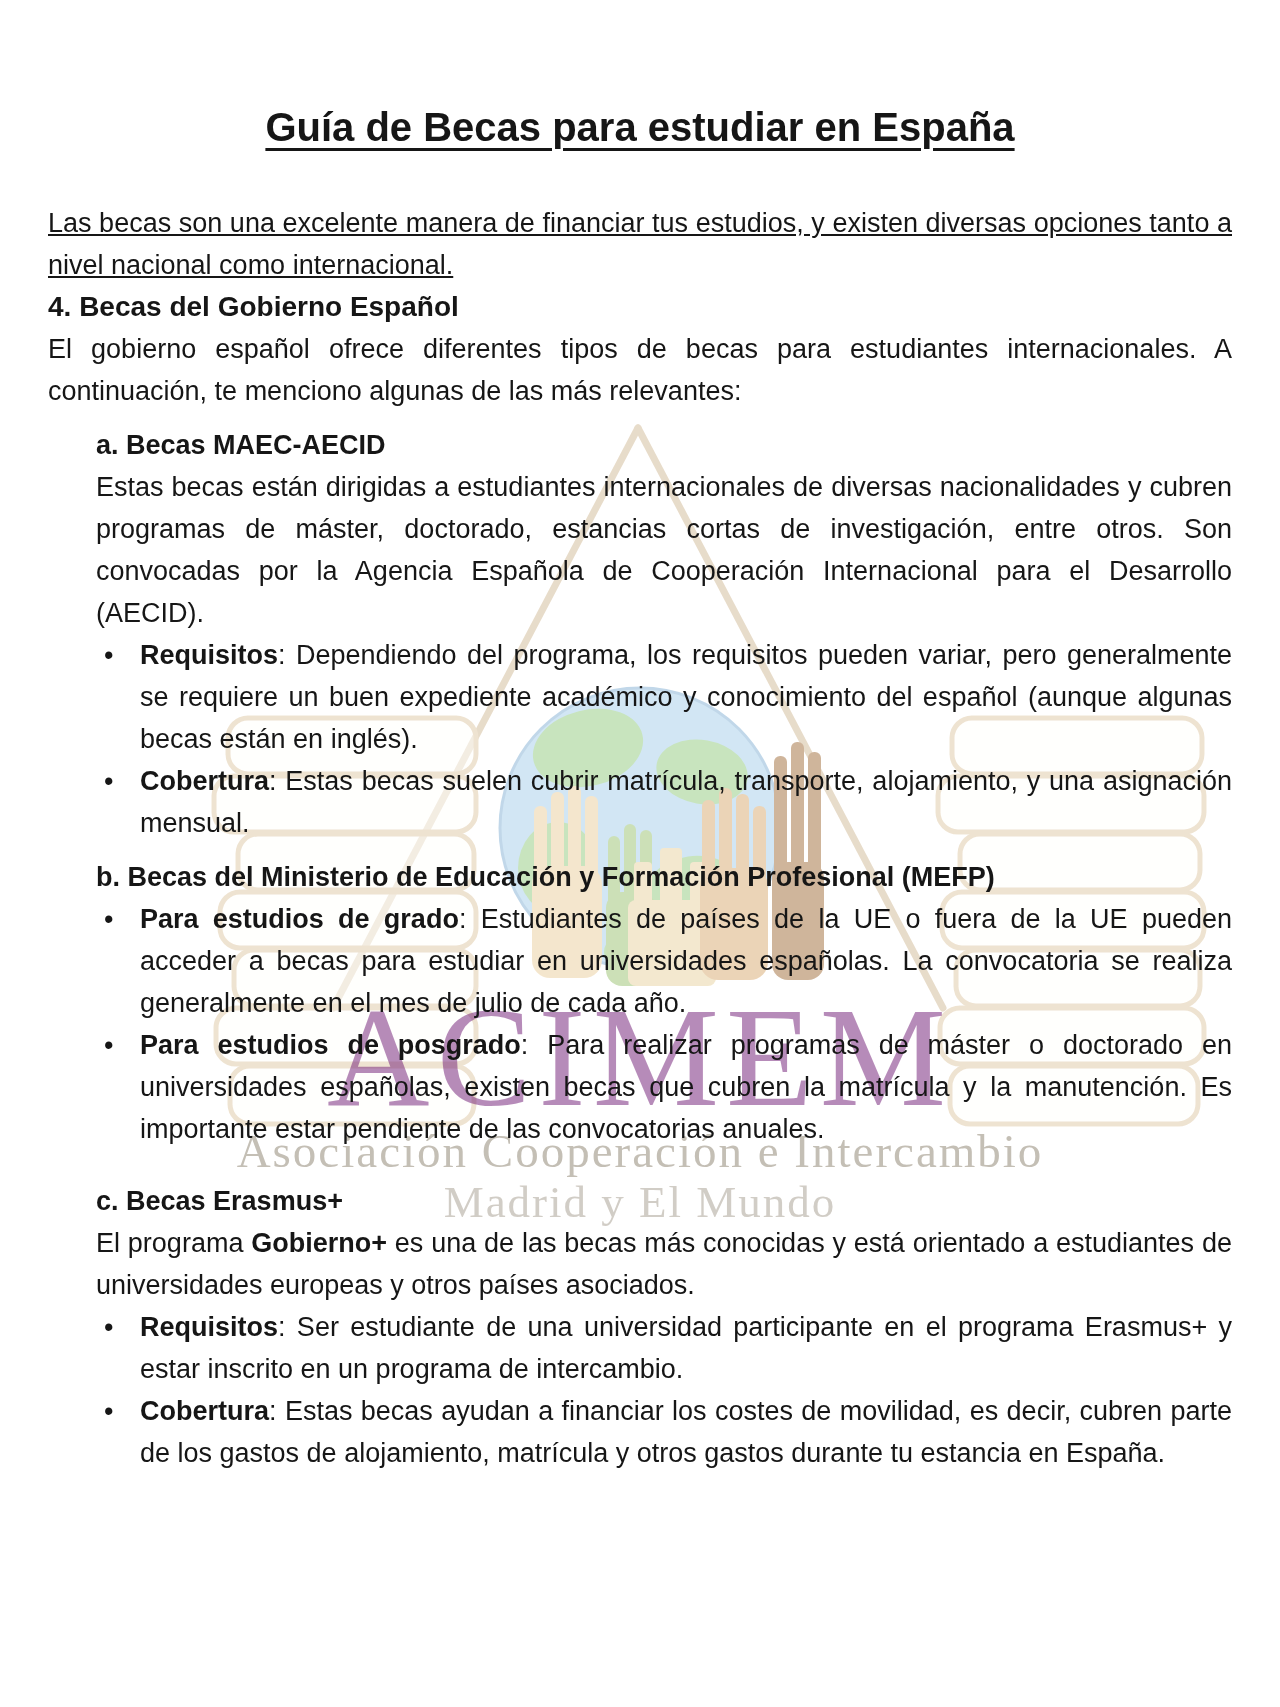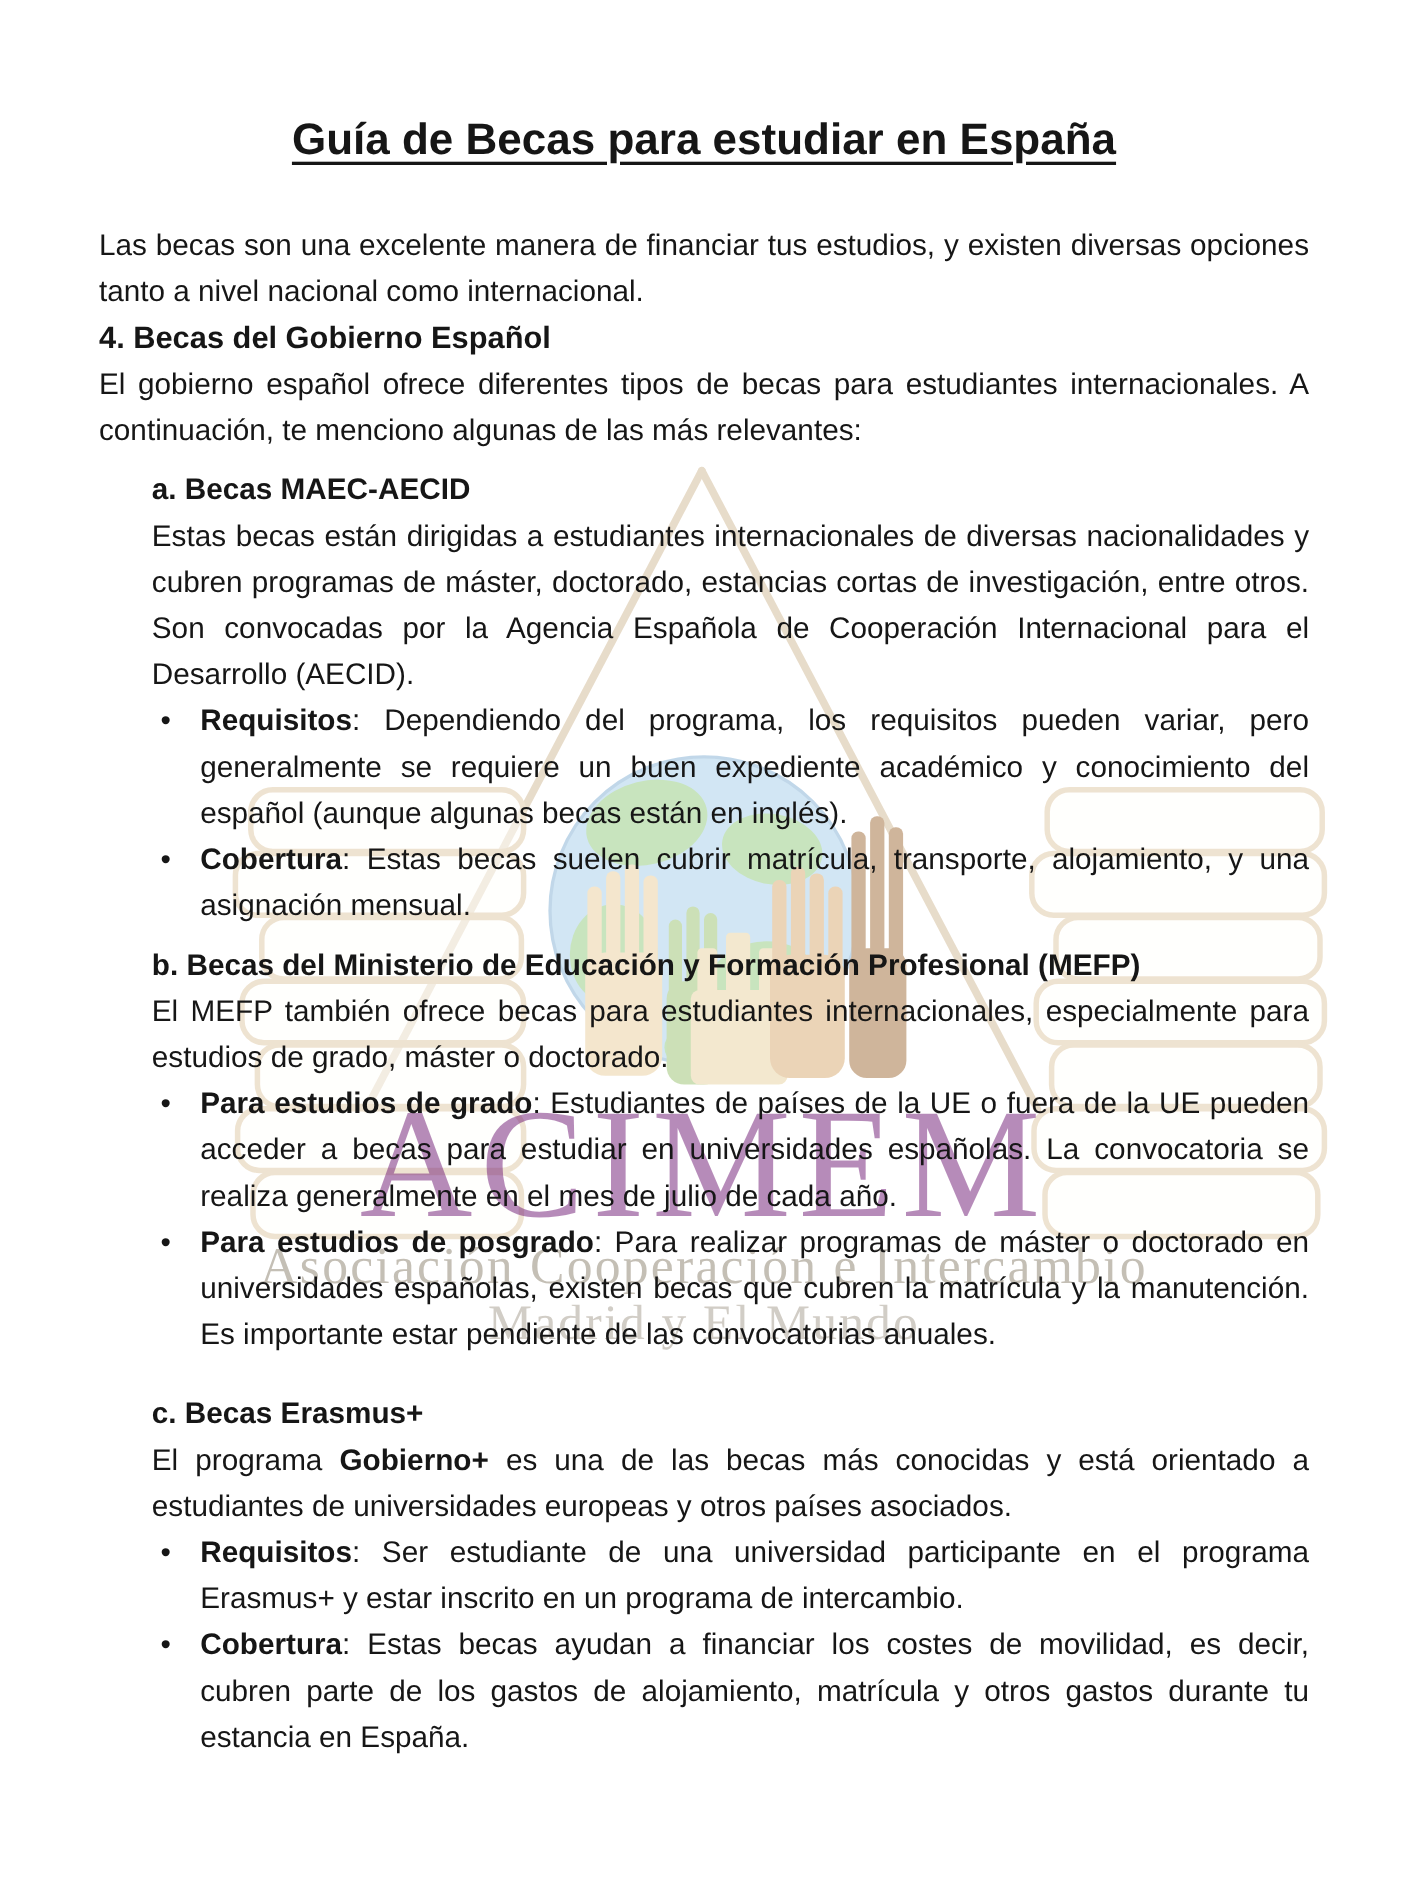--- a/index.html
+++ b/index.html
@@ -16,34 +16,34 @@
   .wm-svg{position:absolute;left:0;top:0;width:1280px;height:1707px;}
   .wm-text{
     position:absolute;left:0;right:0;text-align:center;
     font-family:"Liberation Serif","DejaVu Serif",serif;
     white-space:nowrap;
   }
   .wm-acronym{top:986px;font-size:142px;line-height:1;letter-spacing:7px;color:#701a75;opacity:.50;}
   .wm-name{top:1128px;font-size:47px;line-height:1;letter-spacing:2px;color:#948b7a;opacity:.55;}
   .wm-scope{top:1180px;font-size:45px;line-height:1;letter-spacing:2px;color:#a59c8e;opacity:.50;}
   
-  .content{position:relative;z-index:1;padding:102px 90px 0;}
+  .content{position:relative;z-index:1;padding:102px 48px 0;}
   .content p,.content li{
     font-size:27px;line-height:42px;
     text-align:justify;text-align-last:left;
     margin:0;
   }
   h1{
     font-size:40px;line-height:50px;margin:0 0 50px;
     text-align:center;font-weight:bold;
     text-decoration:underline;
     text-decoration-thickness:3px;
     text-underline-offset:7px;
   }
-  .p-intro{margin:0 0 32px;}
+  .p-intro{margin:0 0 32px;text-decoration:underline;}
   h2{font-size:28px;line-height:42px;margin:0;font-weight:bold;}
   .p-s1{margin:0 0 20px;}
   .sub{margin-left:48px;margin-top:12px;}
   .sub h3{font-size:27px;line-height:42px;margin:10px 0 0;font-weight:bold;}
   .sub.gap-lg h3{margin-top:30px;}
   ul.bullets{list-style:none;margin:0;padding:0;}
   ul.bullets li{position:relative;padding-left:44px;}
   ul.bullets .marker{position:absolute;left:8px;top:0;}
 </style>
 </head>
@@ -147,21 +147,20 @@
           <span class="marker">•</span><b>Requisitos</b><span>: Dependiendo del programa, los requisitos pueden variar, pero generalmente se requiere un buen expediente académico y conocimiento del español (aunque algunas becas están en inglés).</span>
         </li>
         <li>
           <span class="marker">•</span><b>Cobertura</b><span>: Estas becas suelen cubrir matrícula, transporte, alojamiento, y una asignación mensual.</span>
         </li>
       </ul>
     </div>
 
     <div class="sub">
       <h3>b. Becas del Ministerio de Educación y Formación Profesional (MEFP)</h3>
-      <p>El MEFP también ofrece becas para estudiantes internacionales, especialmente para estudios de grado, máster o doctorado.</p>
       <ul class="bullets">
         <li>
           <span class="marker">•</span><b>Para estudios de grado</b><span>: Estudiantes de países de la UE o fuera de la UE pueden acceder a becas para estudiar en universidades españolas. La convocatoria se realiza generalmente en el mes de julio de cada año.</span>
         </li>
         <li>
           <span class="marker">•</span><b>Para estudios de posgrado</b><span>: Para realizar programas de máster o doctorado en universidades españolas, existen becas que cubren la matrícula y la manutención. Es importante estar pendiente de las convocatorias anuales.</span>
         </li>
       </ul>
     </div>
 

